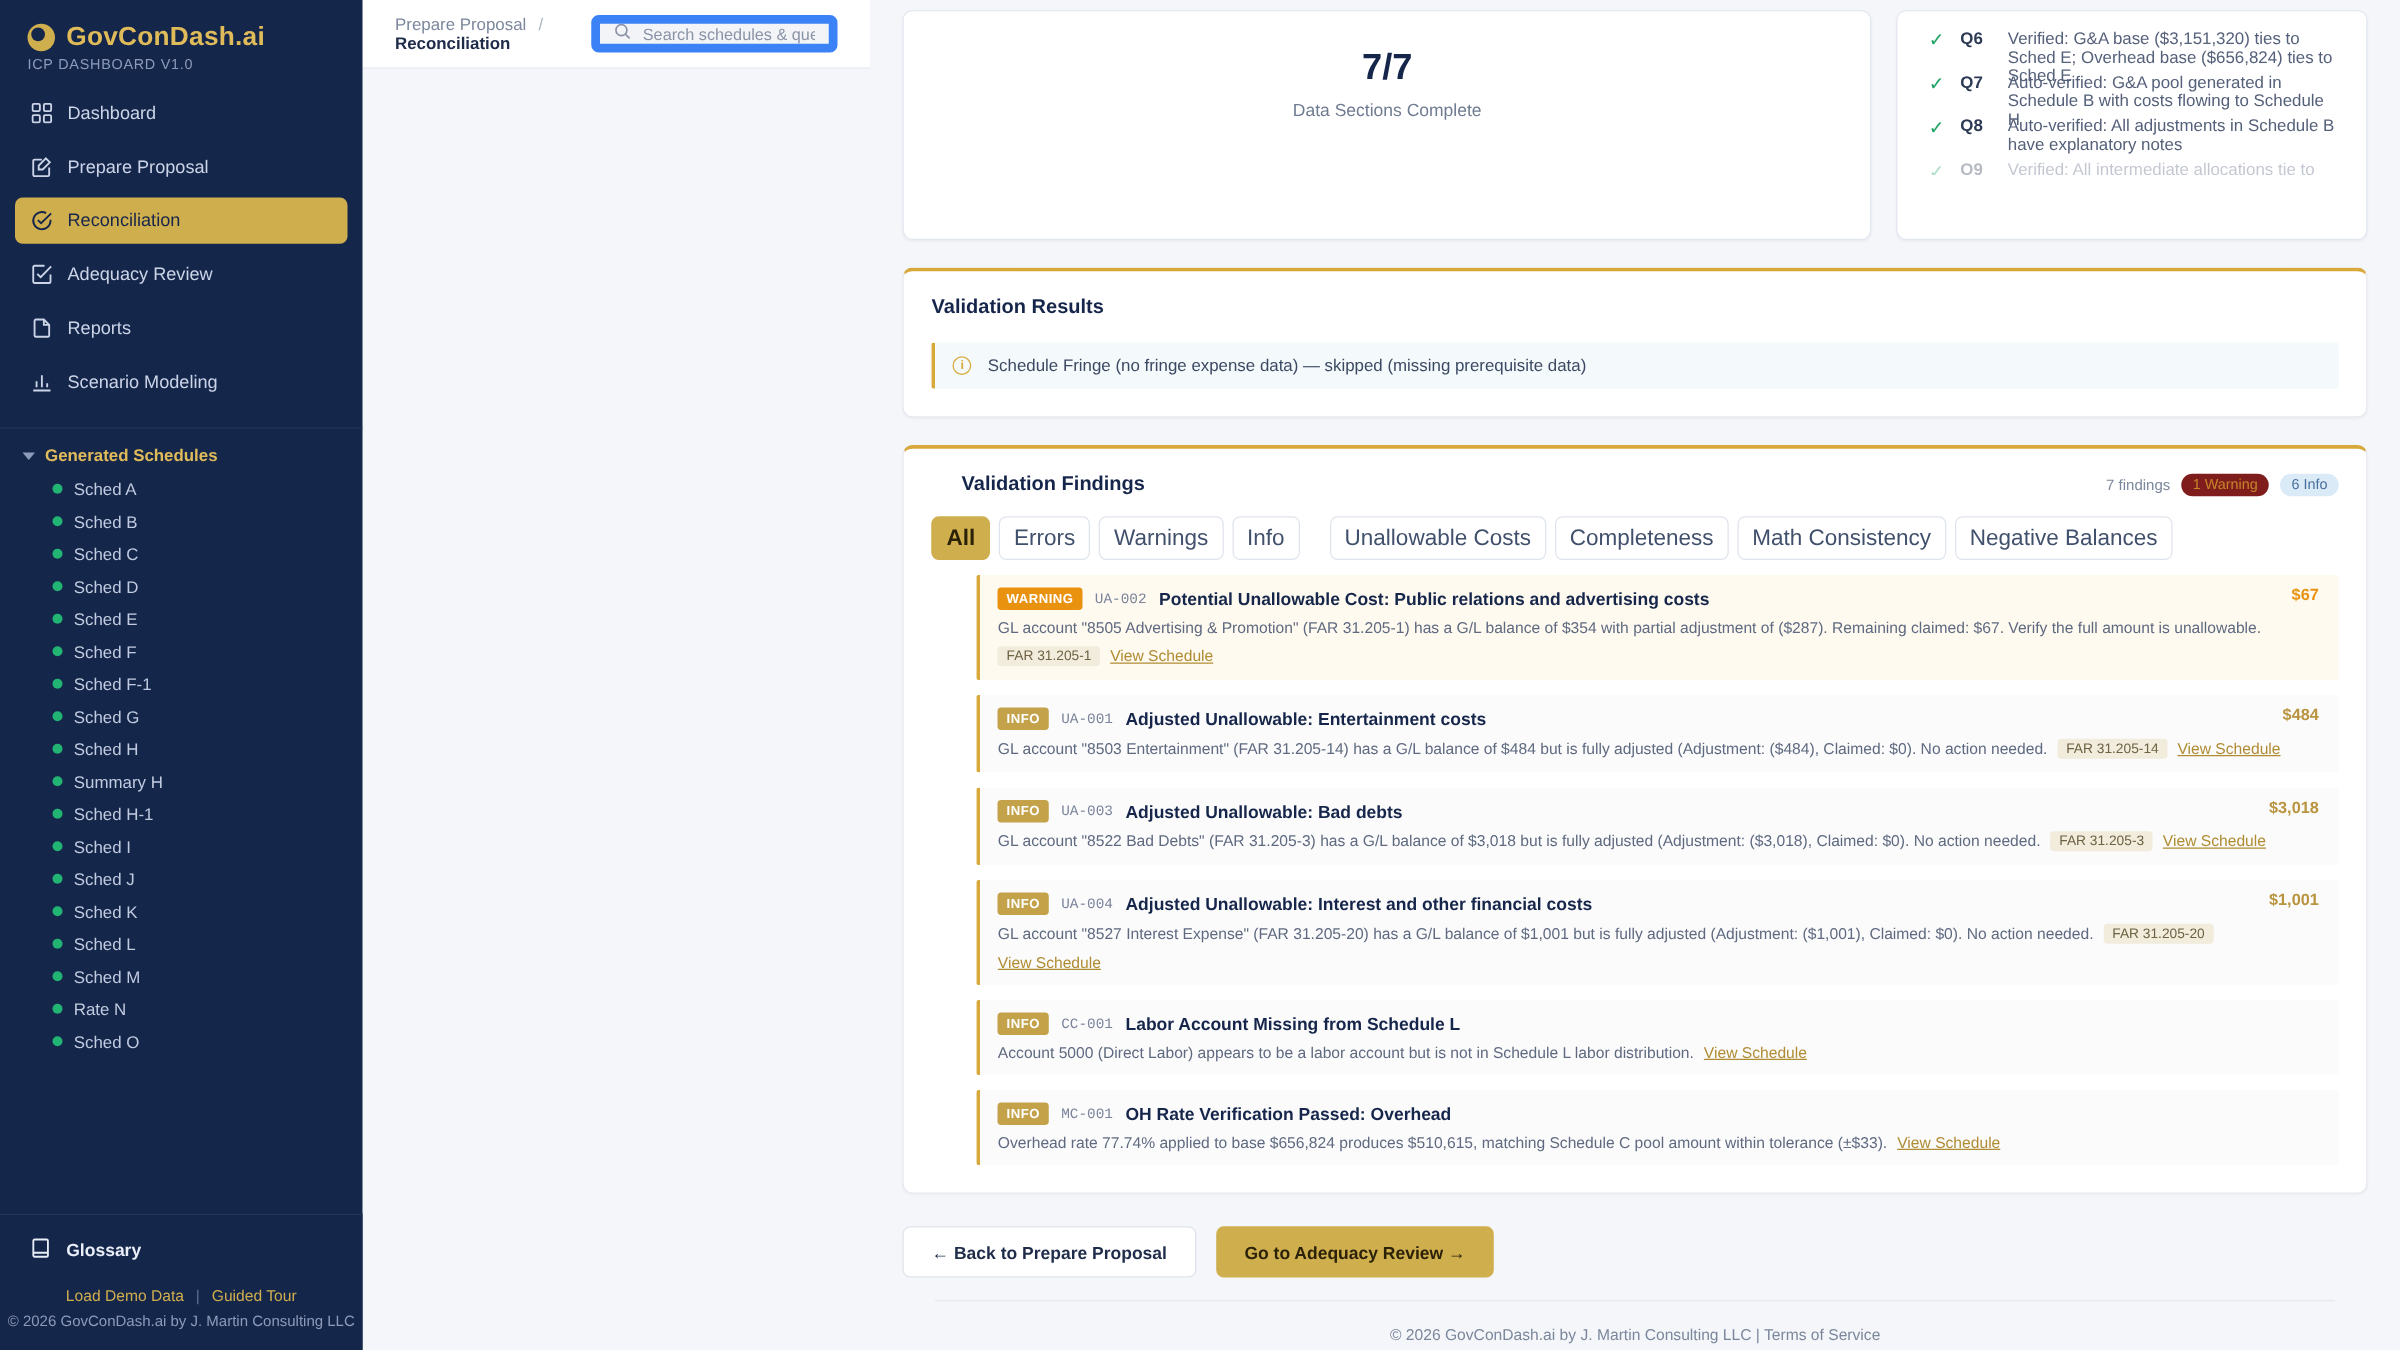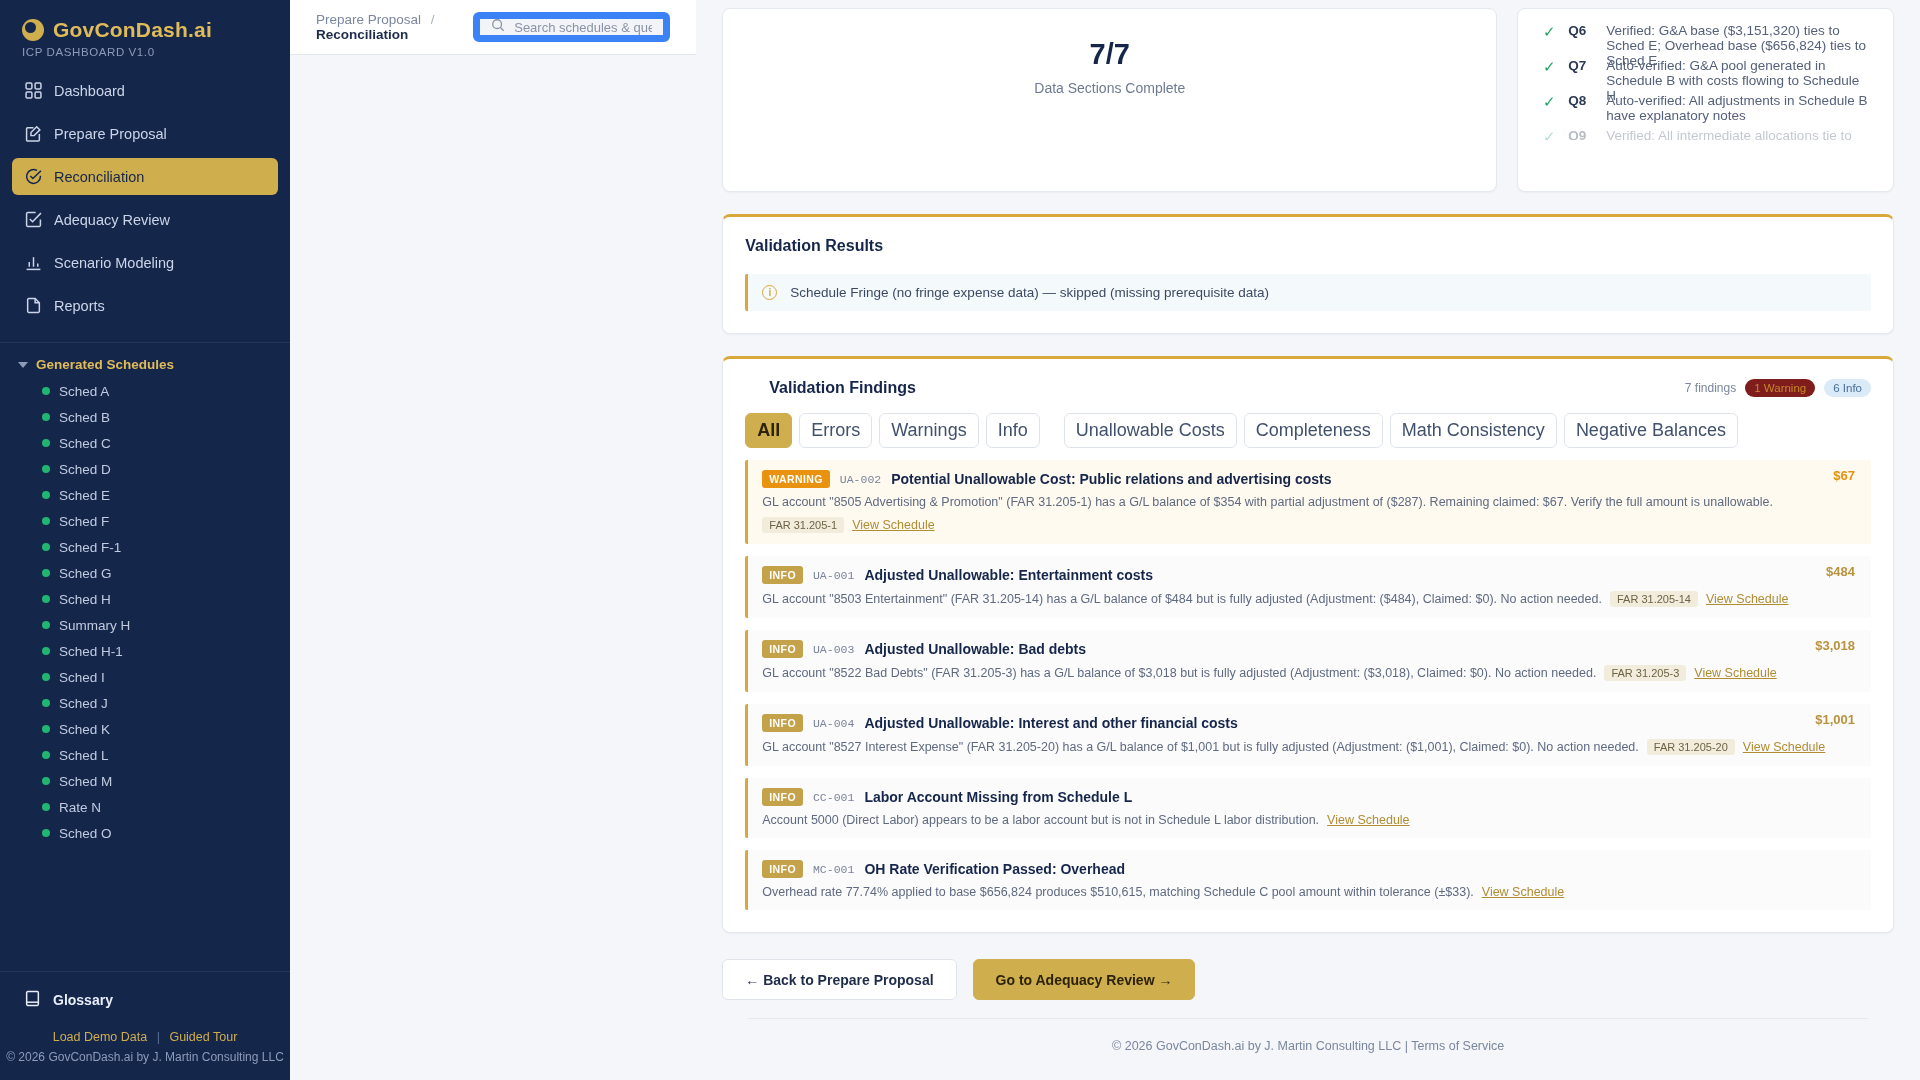--- a/index.html
+++ b/index.html
@@ -134,21 +134,21 @@
   .tabs { display: flex; align-items: center; gap: 7px; margin-top: 16px; }
   .tab {
     border: 1px solid #dfe4ec; background: #fff; border-radius: 6px;
     padding: 6px 11px; font-size: 18px; color: #41506c; cursor: pointer; white-space: nowrap;
   }
   .tab.active { background: #cfae4e; border-color: #cfae4e; color: #2b2208; font-weight: bold; }
   .tab-gap { width: 10px; }
 
   .finding {
     margin-top: 12px; border-left: 3px solid #d8a93a; border-radius: 2px;
-    padding: 10px 14px 11px 14px; position: relative;
+    padding: 10px 14px 11px 14px; position: relative; margin-left: 36px;
   }
   .f-warning { background: #fffaf0; }
   .f-info { background: #fbfbfc; }
   .f-line1 { display: flex; align-items: center; gap: 10px; }
   .badge {
     font-size: 10.5px; font-weight: bold; letter-spacing: .4px; color: #fff;
     padding: 3px 7px; border-radius: 3px;
   }
   .badge-warning { background: #e8920f; }
   .badge-info { background: #c3a24a; }
@@ -223,36 +223,36 @@
             <svg width="17" height="17" viewBox="0 0 16 16" fill="none" stroke="currentColor" stroke-width="1.4">
               <path d="M14.5 8v5.5a1 1 0 0 1-1 1h-11a1 1 0 0 1-1-1v-11a1 1 0 0 1 1-1H10"></path>
               <path d="M4.5 7.6l2.6 2.5L15 2"></path>
             </svg>
           </span>
         <span>Adequacy Review</span>
       </div>
       <div class="nav-item">
         <span class="ico">
             <svg width="17" height="17" viewBox="0 0 16 16" fill="none" stroke="currentColor" stroke-width="1.4">
+              <path d="M9.5 1.5H3.5a1 1 0 0 0-1 1v11a1 1 0 0 0 1 1h9a1 1 0 0 0 1-1V5.5z"></path>
+              <path d="M9.5 1.5v4h4"></path>
+            </svg>
+          </span>
+        <span>Reports</span>
+      </div>
+      <div class="nav-item">
+        <span class="ico">
+            <svg width="17" height="17" viewBox="0 0 16 16" fill="none" stroke="currentColor" stroke-width="1.4">
               <path d="M1.5 14.5h13"></path>
               <path d="M4 12V7.5"></path>
               <path d="M8 12V3"></path>
               <path d="M12 12V9"></path>
             </svg>
           </span>
         <span>Scenario Modeling</span>
-      </div>
-      <div class="nav-item">
-        <span class="ico">
-            <svg width="17" height="17" viewBox="0 0 16 16" fill="none" stroke="currentColor" stroke-width="1.4">
-              <path d="M9.5 1.5H3.5a1 1 0 0 0-1 1v11a1 1 0 0 0 1 1h9a1 1 0 0 0 1-1V5.5z"></path>
-              <path d="M9.5 1.5v4h4"></path>
-            </svg>
-          </span>
-        <span>Reports</span>
       </div>
     </nav>
 
     <div class="nav-divider"></div>
 
     <div class="group-head">
       <span class="caret"></span>
       <span>Generated Schedules</span>
     </div>
 

